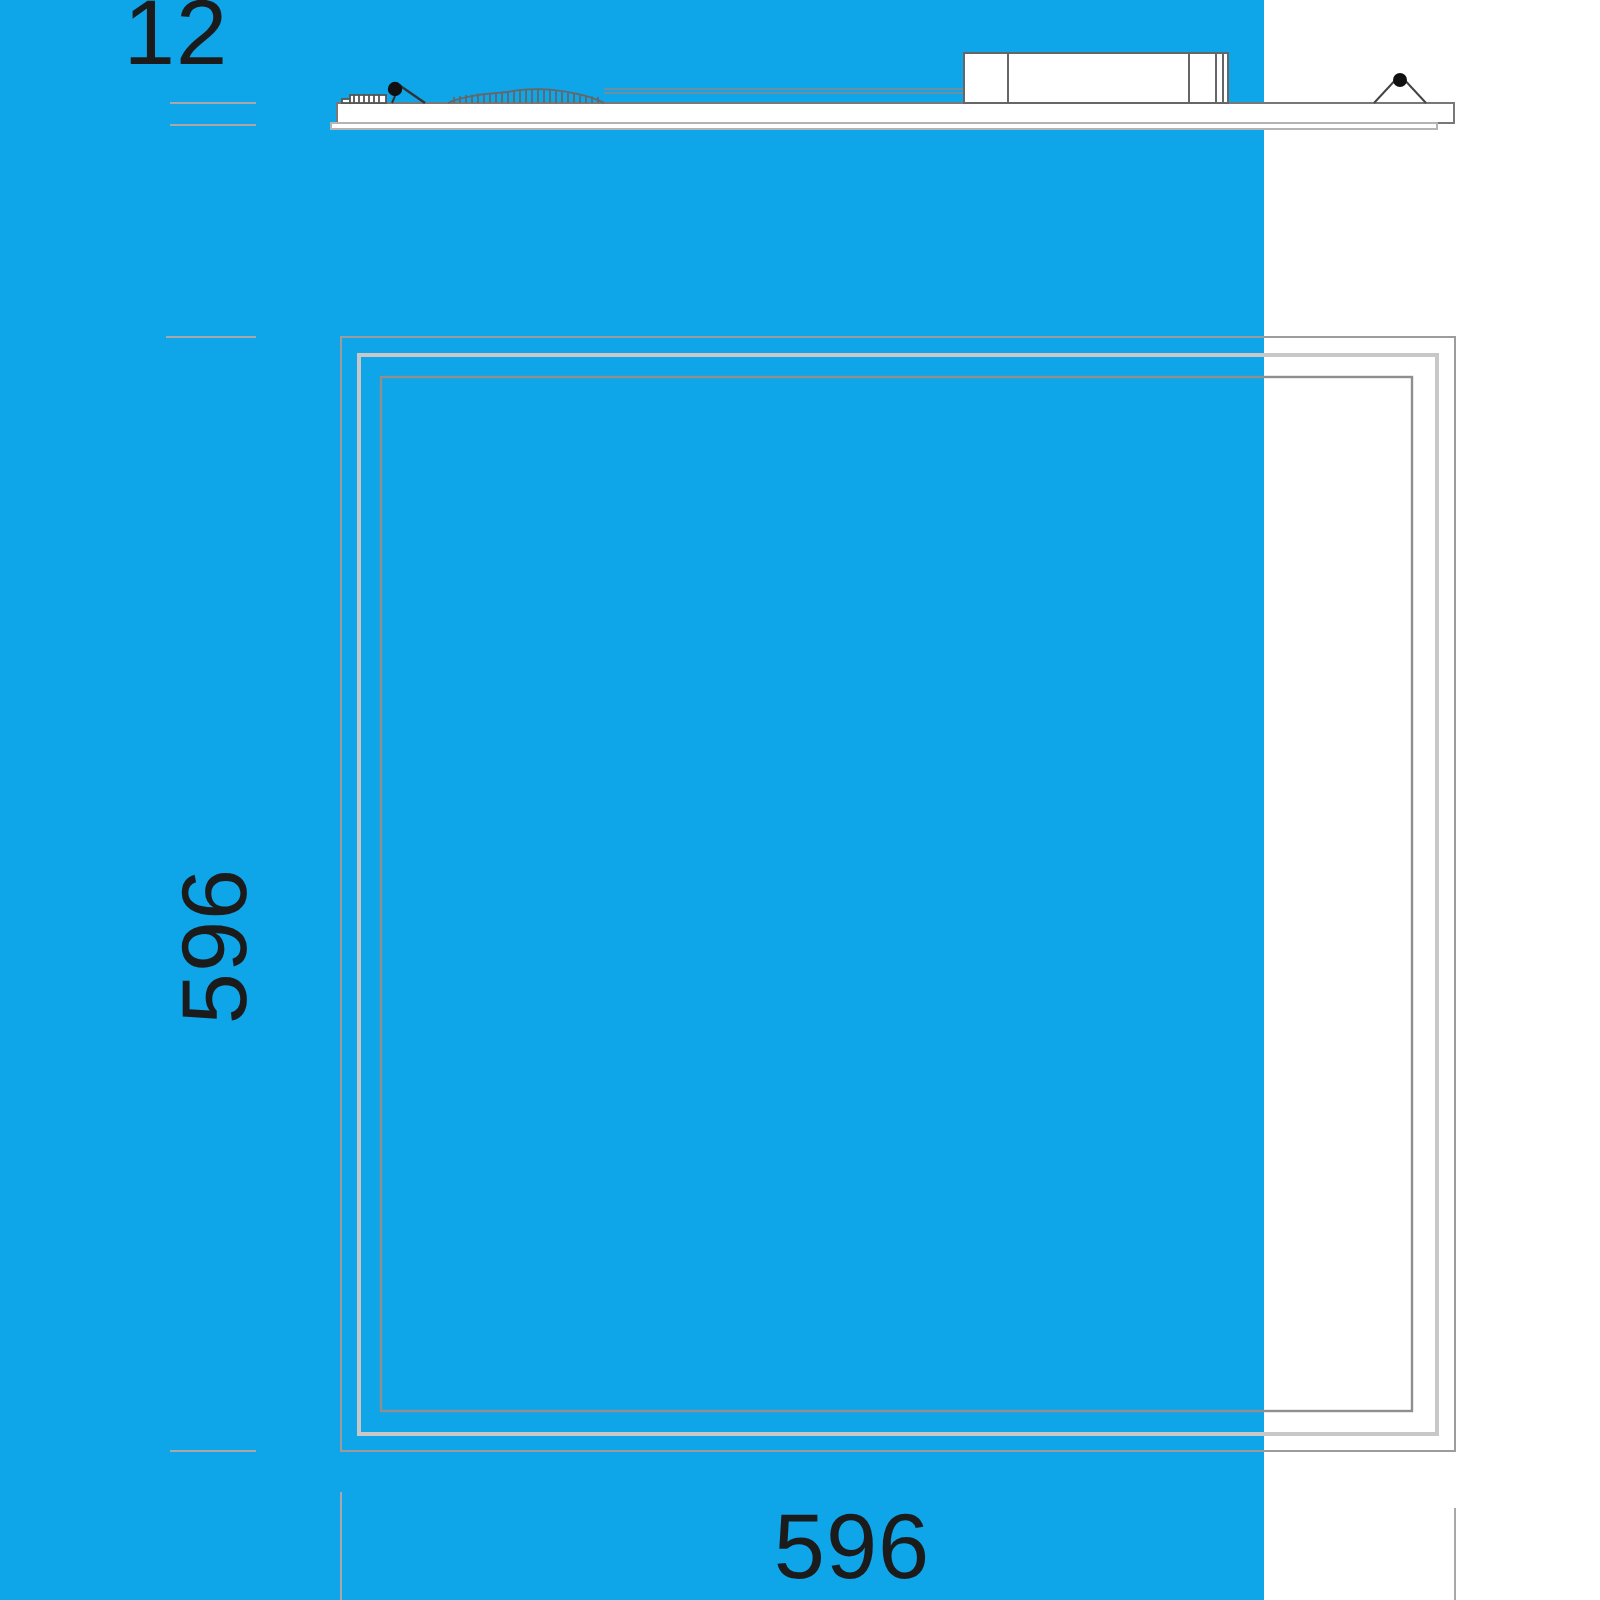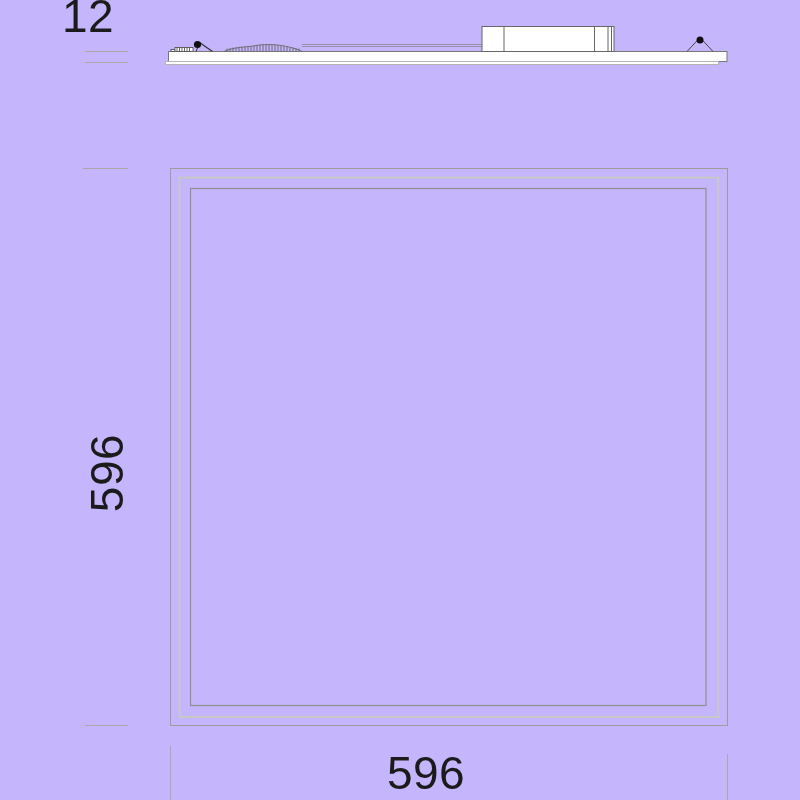--- a/index.html
+++ b/index.html
@@ -6,23 +6,23 @@
     margin: 0;
     padding: 0;
     background: #ffffff;
     width: 800px;
     height: 800px;
     overflow: hidden;
     font-family: "Liberation Sans", "DejaVu Sans", sans-serif;
   }
   .canvas {
     position: relative;
-    width: 800px;
+    width: 632px;
     height: 800px;
-    background: #c4b5fd;
+    background: #0ea5e9;
   }
   svg.drawing {
     position: absolute;
     left: 0;
     top: 0;
     width: 800px;
     height: 800px;
   }
   .dim-label {
     position: absolute;

